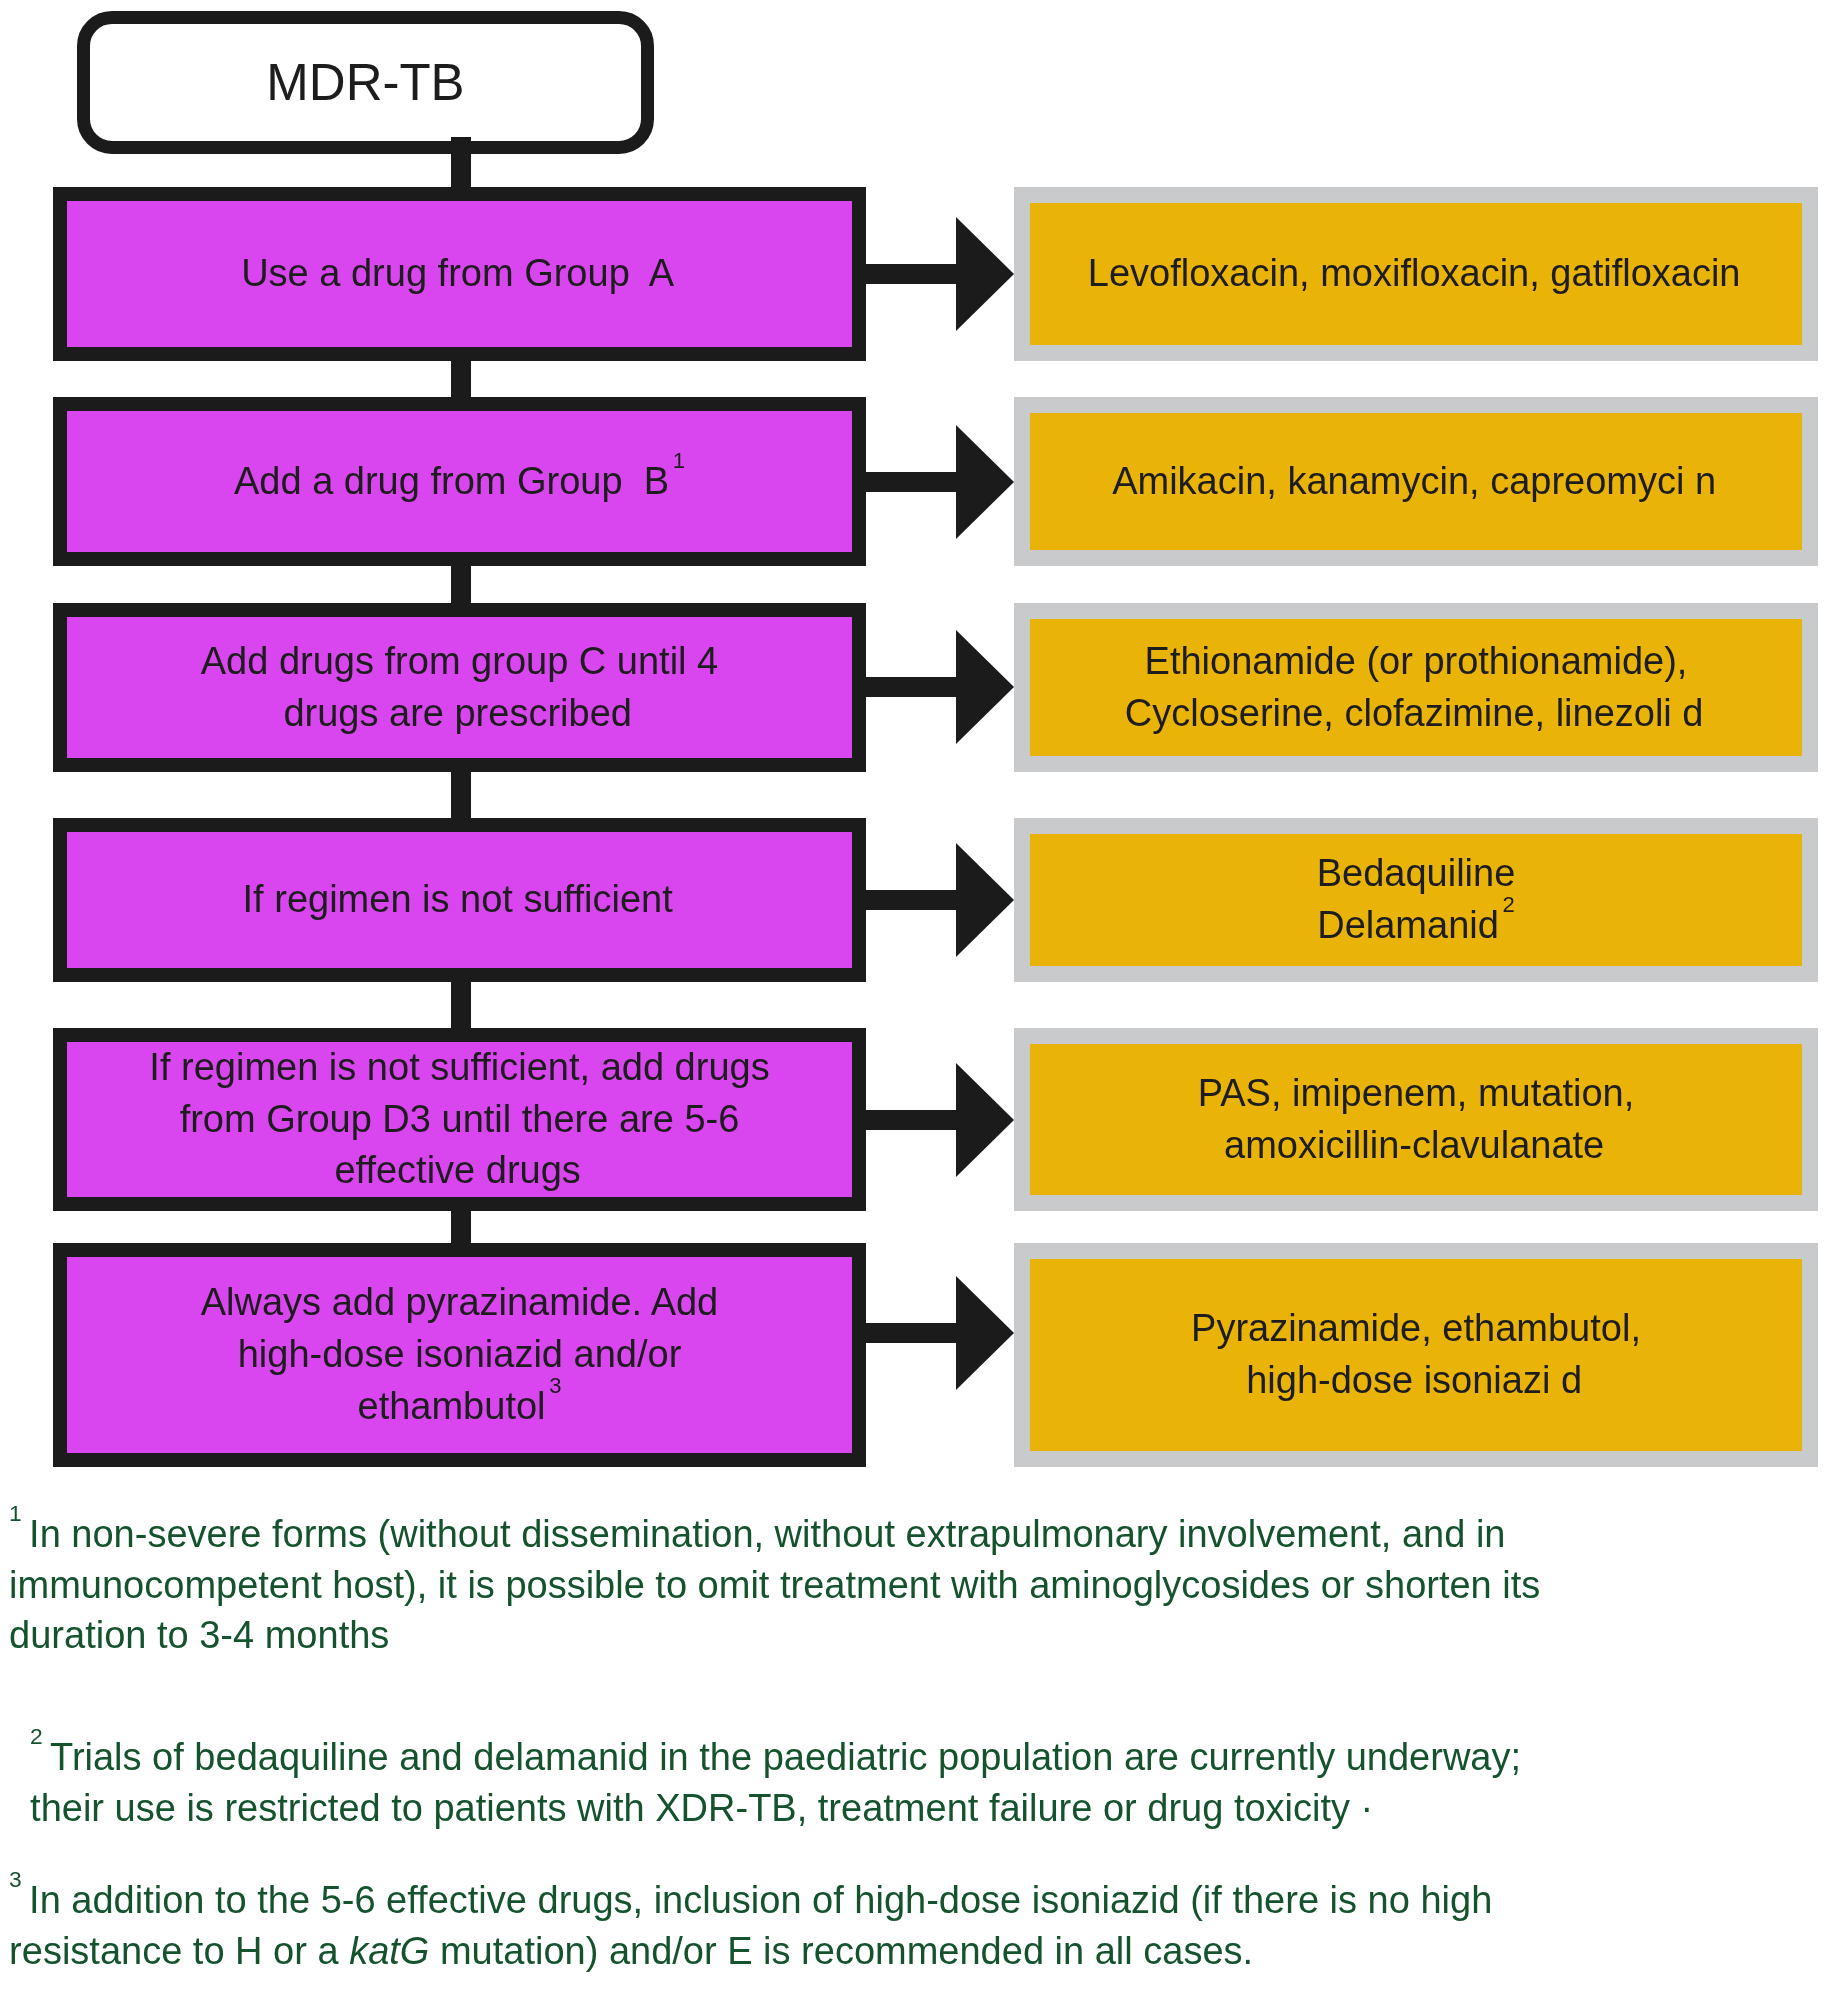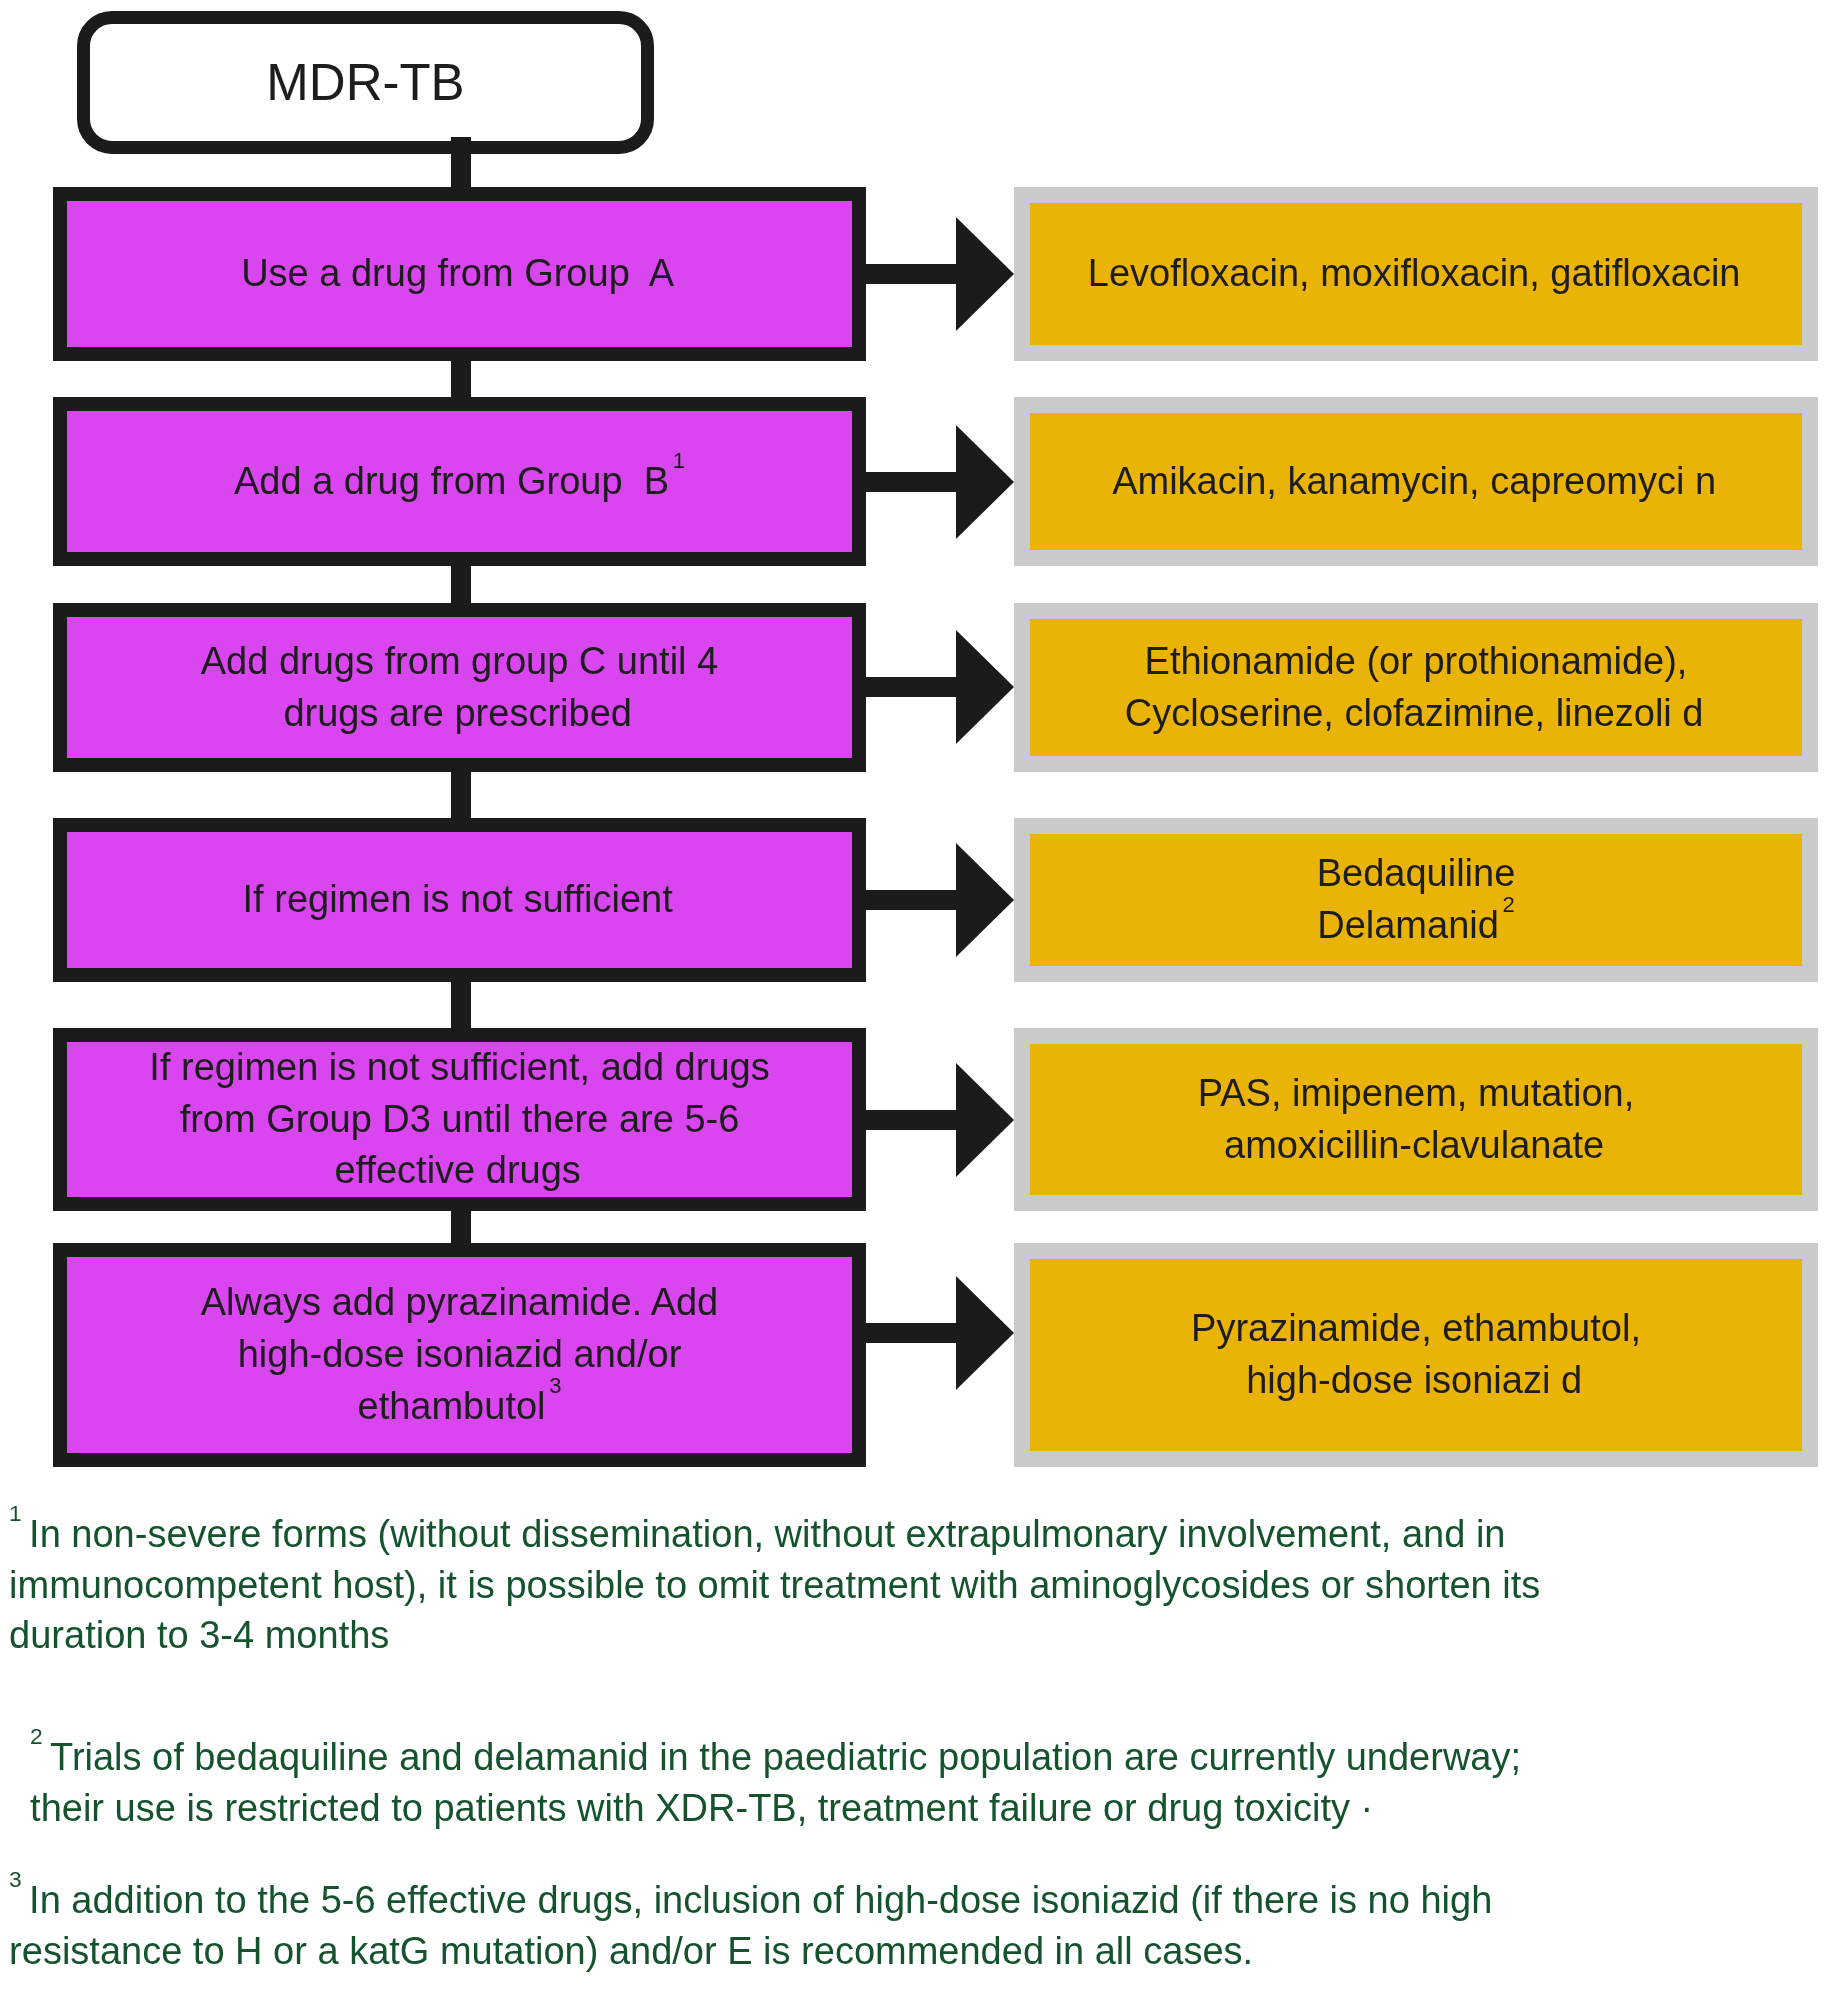--- a/index.html
+++ b/index.html
@@ -116,21 +116,21 @@
   .f2 { top: 1732px; margin-left: 21px; }
   .f3 { top: 1875px; }
   .fn-marker {
     font-size: 0.6em;
     position: relative;
     top: -0.55em;
     margin-right: 7.3px;
     line-height: 0;
   }
   .fn-text { white-space: pre-wrap; }
-  .fn-italic { white-space: pre-wrap; }
+  .fn-italic { font-style: italic; white-space: pre-wrap; }
 </style>
 </head>
 <body>
 
 <div id="canvas">
 
   <div class="mdr-box">
     <div class="box-text">MDR-TB</div>
   </div>
 

